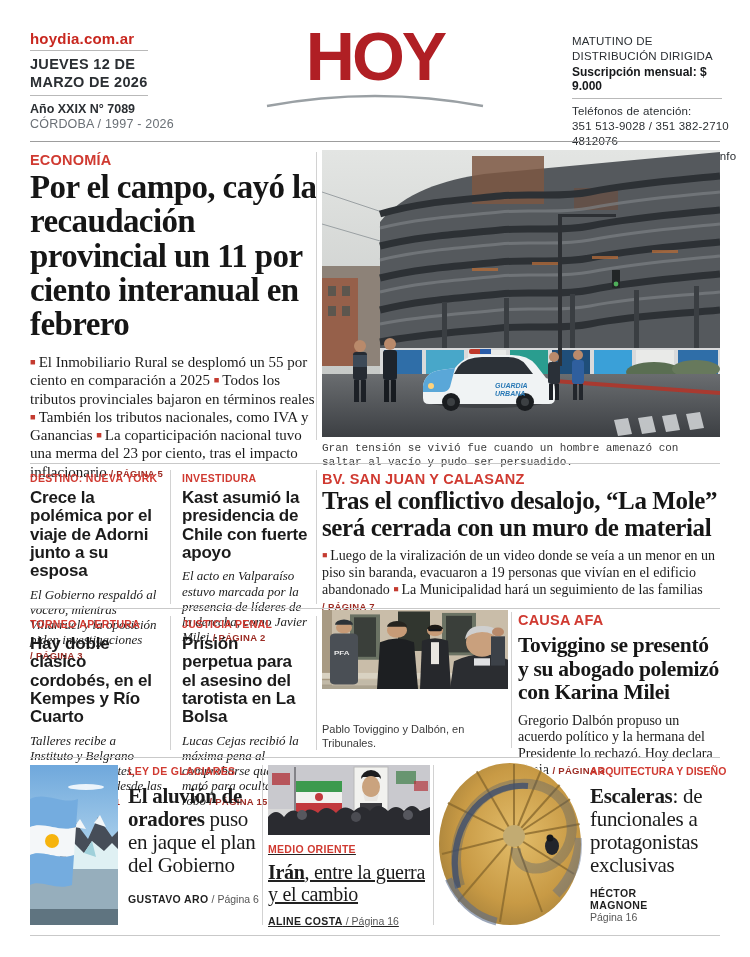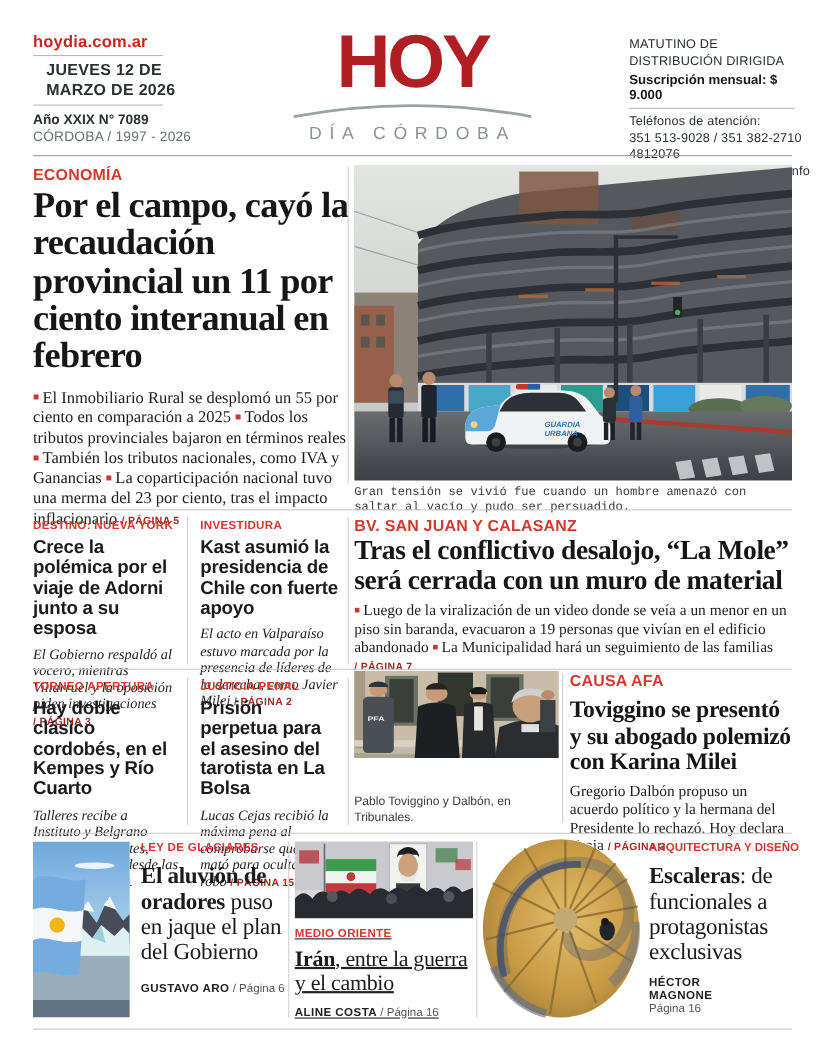--- a/index.html
+++ b/index.html
@@ -2,21 +2,21 @@
 <html><head>
 <meta charset="utf-8">
 <style>
   html,body{margin:0;padding:0;background:#ffffff;}
   .page{position:relative;width:750px;height:957px;background:#ffffff;overflow:hidden;
         font-family:"Liberation Sans",sans-serif;color:#222;}
   .abs{position:absolute;}
   
   .site{font:700 15px "Liberation Sans",sans-serif;color:#c8271f;letter-spacing:.2px;}
   .mh-rule{height:1px;background:#b9b9b9;}
-  .mh-date{font:700 14.5px/1.22 "Liberation Sans",sans-serif;color:#2b2f33;letter-spacing:.3px;margin-left:12px;}
+  .mh-date{font:700 14.5px/1.22 "Liberation Sans",sans-serif;color:#2b2f33;letter-spacing:.3px;}
   .mh-ed{font:700 12.5px "Liberation Sans",sans-serif;color:#2b2f33;}
   .mh-city{font:400 12.5px "Liberation Sans",sans-serif;color:#6a7076;letter-spacing:.2px;}
   .mh-sm{font:400 11.5px/1.28 "Liberation Sans",sans-serif;color:#2b2f33;letter-spacing:.2px;}
   .mh-sub{font:700 12px "Liberation Sans",sans-serif;color:#16181a;}
   .logo-word{font:800 68px/1 "Liberation Sans",sans-serif;color:#b01f24;letter-spacing:-3px;}
   .logo-tag{font:400 16px "Liberation Sans",sans-serif;color:#8b9196;letter-spacing:7px;}
   
   .kicker{font:700 14.5px "Liberation Sans",sans-serif;color:#d03a31;letter-spacing:.2px;}
   .kicker-sm{font:700 10.5px "Liberation Sans",sans-serif;color:#d03a31;letter-spacing:.3px;}
   .hl-lead{font:700 33px/1.04 "Liberation Serif",serif;color:#161616;letter-spacing:-.6px;}
@@ -53,21 +53,20 @@
   </div>
   <div class="abs mh-rule" style="left:30px;top:95px;width:118px;"></div>
   <div class="abs mh-ed" style="left:30px;top:102px;">Año XXIX N° 7089</div>
   <div class="abs mh-city" style="left:30px;top:117px;">CÓRDOBA / 1997 - 2026</div>
 
   <div class="abs" style="left:255px;top:22px;width:240px;text-align:center;">
     <div class="logo-word">HOY</div>
     <svg width="220" height="16" viewBox="0 0 220 16" style="margin-top:2px;">
       <path d="M2,14 Q110,-6 218,14" fill="none" stroke="#9aa0a4" stroke-width="2.5"></path>
     </svg>
-    <div class="logo-tag">DÍA CÓRDOBA</div>
   </div>
 
   <div class="abs" style="left:572px;top:34px;width:158px;">
     <div class="mh-sm">
       <span>MATUTINO DE</span><br><span>DISTRIBUCIÓN DIRIGIDA</span>
     </div>
     <div class="mh-sub" style="margin-top:2px;">Suscripción mensual: $ 9.000</div>
     <div class="mh-rule" style="width:150px;margin-top:5px;"></div>
     <div class="mh-sm" style="margin-top:5px;">
       <span>Teléfonos de atención:</span><br>

